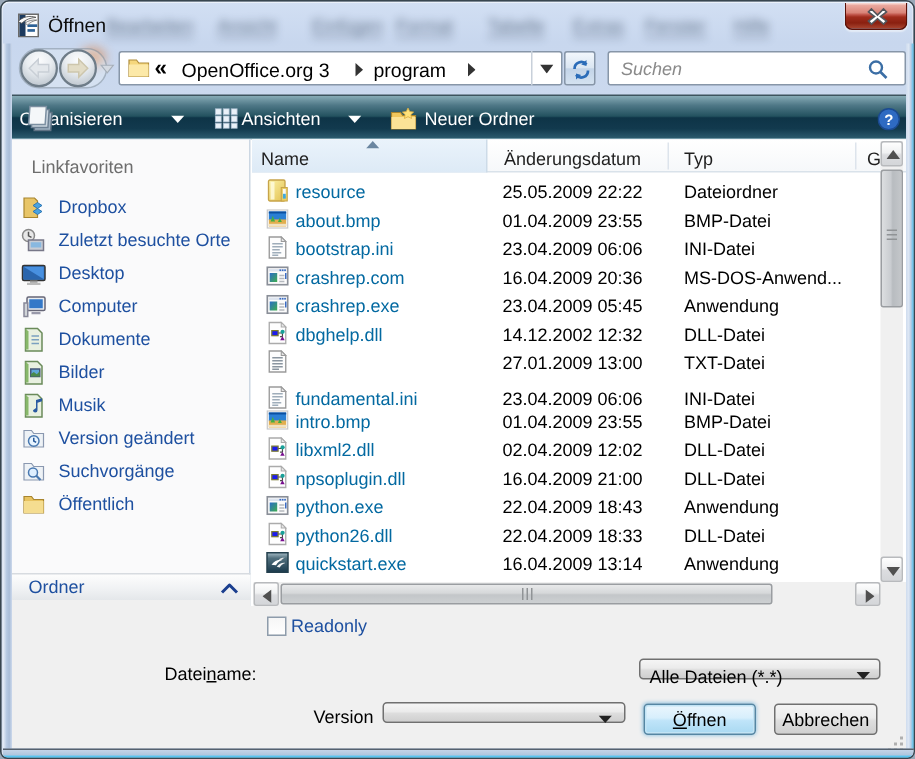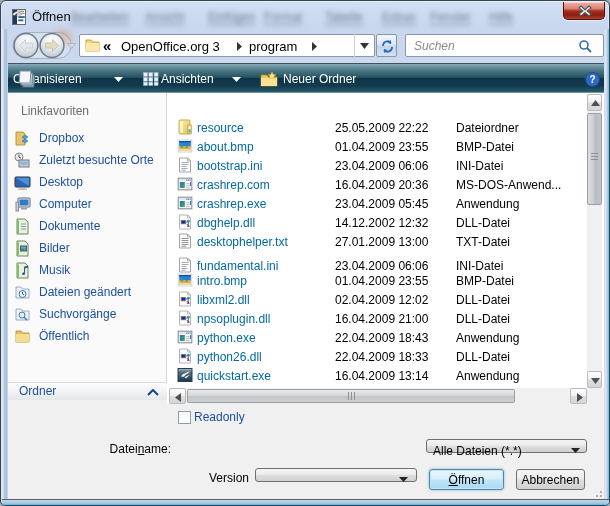--- a/index.html
+++ b/index.html
@@ -292,21 +292,21 @@
                 <path d="M8 11.5 a1.5 1.5 0 1 0 3 0 l0 -5 3 -1 v-2 l-4 1.2 0 5.3" fill="#2a5aa0"></path>
               </svg>
               <span>Musik</span>
             </div>
             <div class="fav" style="top:188px">
               <svg width="17" height="17" viewBox="0 0 17 17">
                 <path d="M2 3 h5 l1.5 2 H15 v9 H2 Z" fill="#eef2f6" stroke="#8a98b0" stroke-width=".8"></path>
                 <circle cx="8.5" cy="10" r="3.5" fill="#e8f4ff" stroke="#4878b0"></circle>
                 <path d="M8.5 7.8 v2.2 l1.6.9" stroke="#2a5a9a" fill="none"></path>
               </svg>
-              <span>Dateien geändert</span>
+              <span>Version geändert</span>
             </div>
             <div class="fav" style="top:210px">
               <svg width="17" height="17" viewBox="0 0 17 17">
                 <path d="M2 3 h5 l1.5 2 H15 v9 H2 Z" fill="#eef2f6" stroke="#8a98b0" stroke-width=".8"></path>
                 <circle cx="8" cy="9" r="3" fill="#ddeeff" stroke="#4878b0"></circle>
                 <path d="M10.2 11.2 L13 14" stroke="#4878b0" stroke-width="1.5"></path>
               </svg>
               <span>Suchvorgänge</span>
             </div>
             <div class="fav" style="top:232px">
@@ -319,20 +319,32 @@
           </div>
       <div style="position:absolute;left:0;top:307px;width:159px;height:4px;background:#f0f0f0;"></div>
           <div id="ordnerbar">
             <span class="t">Ordner</span>
         <svg width="12" height="7" viewBox="0 0 12 7">
               <path d="M1 6 L6 1 L11 6" fill="none" stroke="#1b3f8f" stroke-width="2"></path>
             </svg>
       </div>
     </div>
     <div id="flist">
+      <div id="lheader">
+        <div id="namehl"></div>
+        <svg id="sortarr" width="9" height="5" viewBox="0 0 9 5">
+              <path d="M4.5 0 L9 5 L0 5 Z" fill="#6a86a0"></path>
+            </svg>
+        <div class="hc" style="left:6px;">Name</div>
+        <div class="hc" style="left:168px;">Änderungsdatum</div>
+        <div class="hc" style="left:288px;">Typ</div>
+        <div class="hc" style="left:410px;">G</div>
+        <div class="hsep" style="left:277px;"></div>
+        <div class="hsep" style="left:402px;"></div>
+      </div>
       <div id="rows">
             <div class="row" style="top:24.5px">
               <svg width="16" height="16" viewBox="0 0 16 16">
                 <defs>
                   <linearGradient id="fg1" x1="0" y1="0" x2="1" y2="1">
                     <stop offset="0" stop-color="#fcf3a8"></stop>
                     <stop offset="1" stop-color="#e2c050"></stop>
                   </linearGradient>
                 </defs>
                 <rect x="2" y="1" width="11" height="14" rx="1" fill="url(#fg1)" stroke="#c7a449" stroke-width=".9"></rect>
@@ -447,21 +459,20 @@
                 <path d="M2.5 1 h8 l3 3 v11 h-11 Z" fill="#fdfdfd" stroke="#9a9a9a" stroke-width=".9"></path>
                 <path d="M10.5 1 l3 3 h-3 Z" fill="#e4e4e4" stroke="#9a9a9a" stroke-width=".7"></path>
                 <g stroke="#8a95a0" stroke-width="1">
                   <path d="M4.5 5.5 h7"></path>
                   <path d="M4.5 7.5 h7"></path>
                   <path d="M4.5 9.5 h7"></path>
                   <path d="M4.5 11.5 h7"></path>
                   <path d="M4.5 13.2 h4.5"></path>
                 </g>
               </svg>
-              <span class="nm">desktophelper.txt</span>
               <span class="dt">27.01.2009 13:00</span>
               <span class="tp">TXT-Datei</span>
             </div>
             <div class="row" style="top:163px">
               <svg width="16" height="16" viewBox="0 0 16 16">
                 <path d="M2.5 1 h8 l3 3 v11 h-11 Z" fill="#fdfdfd" stroke="#9a9a9a" stroke-width=".9"></path>
                 <path d="M10.5 1 l3 3 h-3 Z" fill="#e4e4e4" stroke="#9a9a9a" stroke-width=".7"></path>
                 <g stroke="#9fadba" stroke-width="1">
                   <path d="M4.5 5.5 h7"></path>
                   <path d="M4.5 7.5 h7"></path>

